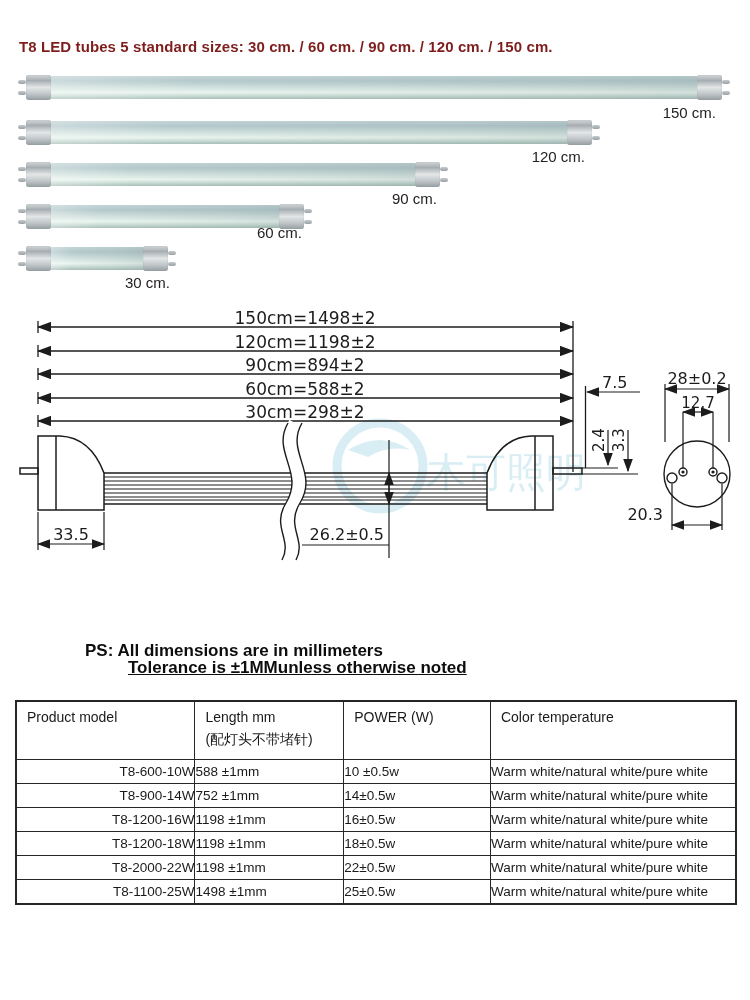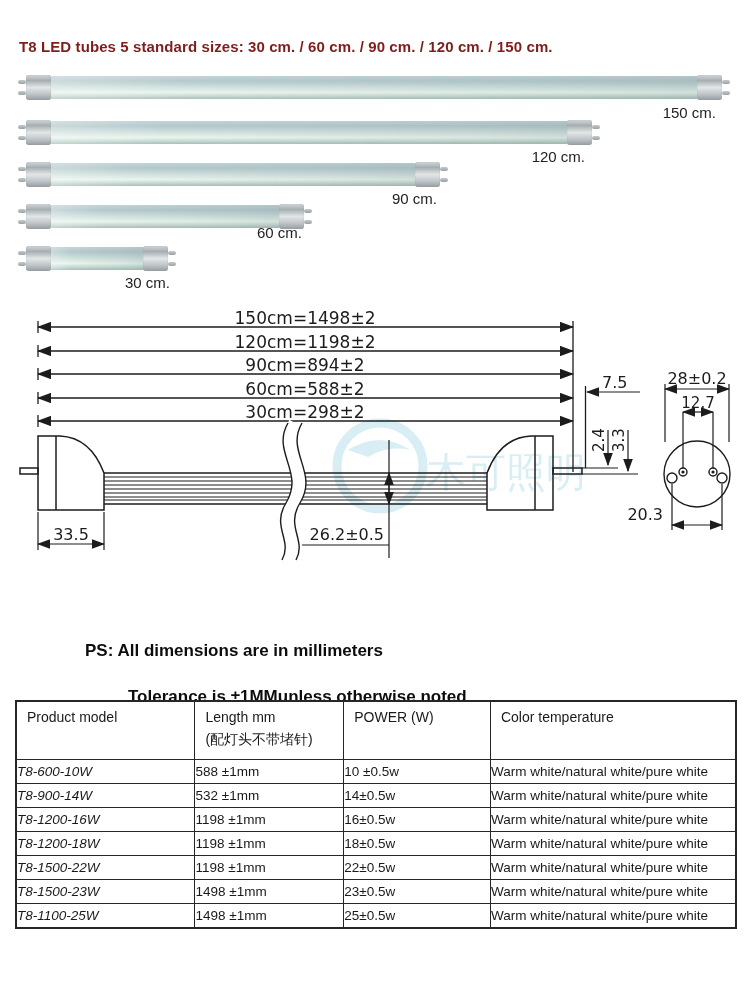--- a/index.html
+++ b/index.html
@@ -15,31 +15,31 @@
   .cap{flex:0 0 25px;height:25px;border-radius:3px;
        background:linear-gradient(180deg,#d2d6d8 0%,#a7aeb2 22%,#e3e6e7 50%,#c2c7ca 75%,#969ea2 100%);
        box-shadow:inset 0 0 1px #848c90;}
   .tubebody{flex:1 1 auto;height:23px;
        background:
          linear-gradient(90deg,rgba(255,255,255,.30),rgba(255,255,255,0) 22%,rgba(96,120,122,.10) 80%,rgba(96,120,122,.16)),
          linear-gradient(180deg,#c3d4d6 0%,#b4c9cc 22%,#cfe0dd 48%,#e9f4ee 72%,#cadcd5 86%,#a9bfba 100%);}
   .tubelabel{position:absolute;width:90px;text-align:right;font-size:15px;color:#242220;}
   
   #ps-note{left:85px;top:617px;font-size:17px;font-weight:700;color:#0d0d0d;margin-top:24px;}
-  #tol-note{left:128px;top:687px;font-size:17px;font-weight:700;color:#0d0d0d;}
+  #tol-note{left:128px;top:658px;font-size:17px;font-weight:700;color:#0d0d0d;text-decoration:underline;}
   
   #spec-table{position:absolute;left:15px;top:700px;width:722px;border-collapse:collapse;
               border:2px solid #262626;table-layout:fixed;}
   #spec-table th,#spec-table td{border:1px solid #262626;font-weight:400;
               white-space:nowrap;overflow:hidden;margin-top:24px;}
   #spec-table th{height:52px;vertical-align:top;padding:5px 0 0 10px;text-align:left;
               font-size:14px;line-height:1.55;}
   #spec-table td{height:23px;font-size:13.5px;padding:0;}
   .c-model{width:172px;} .c-len{width:143px;} .c-pow{width:141px;} .c-col{width:236px;}
-  td.c-model{text-align:left;font-style:italic;}
+  td.c-model{text-align:right;}
   td.c-len,td.c-pow{padding-left:10px;}
   td.c-col{padding-left:2px;font-size:13.4px;}
   th.c-model{padding-left:18px;}
 </style>
 </head>
 <body>
 
 <div class="abs" id="title">T8 LED tubes 5 standard sizes:  30 cm. / 60 cm. / 90 cm. / 120 cm. / 150 cm.</div>
 
 <div class="tube" style="left:18px;top:75px;width:712px;">
@@ -240,46 +240,40 @@
   </thead>
   <tbody>
     <tr>
         <td class="c-model">T8-600-10W</td>
         <td class="c-len">588 ±1mm</td>
         <td class="c-pow">10 ±0.5w</td>
         <td class="c-col">Warm white/natural white/pure white</td>
       </tr>
     <tr>
         <td class="c-model">T8-900-14W</td>
-        <td class="c-len">532 ±1mm</td>
+        <td class="c-len">752 ±1mm</td>
         <td class="c-pow">14±0.5w</td>
         <td class="c-col">Warm white/natural white/pure white</td>
       </tr>
     <tr>
         <td class="c-model">T8-1200-16W</td>
         <td class="c-len">1198 ±1mm</td>
         <td class="c-pow">16±0.5w</td>
         <td class="c-col">Warm white/natural white/pure white</td>
       </tr>
     <tr>
         <td class="c-model">T8-1200-18W</td>
         <td class="c-len">1198 ±1mm</td>
         <td class="c-pow">18±0.5w</td>
         <td class="c-col">Warm white/natural white/pure white</td>
       </tr>
     <tr>
-        <td class="c-model">T8-1500-22W</td>
+        <td class="c-model">T8-2000-22W</td>
         <td class="c-len">1198 ±1mm</td>
         <td class="c-pow">22±0.5w</td>
-        <td class="c-col">Warm white/natural white/pure white</td>
-      </tr>
-    <tr>
-        <td class="c-model">T8-1500-23W</td>
-        <td class="c-len">1498 ±1mm</td>
-        <td class="c-pow">23±0.5w</td>
         <td class="c-col">Warm white/natural white/pure white</td>
       </tr>
     <tr>
         <td class="c-model">T8-1100-25W</td>
         <td class="c-len">1498 ±1mm</td>
         <td class="c-pow">25±0.5w</td>
         <td class="c-col">Warm white/natural white/pure white</td>
       </tr>
   </tbody>
 </table>

